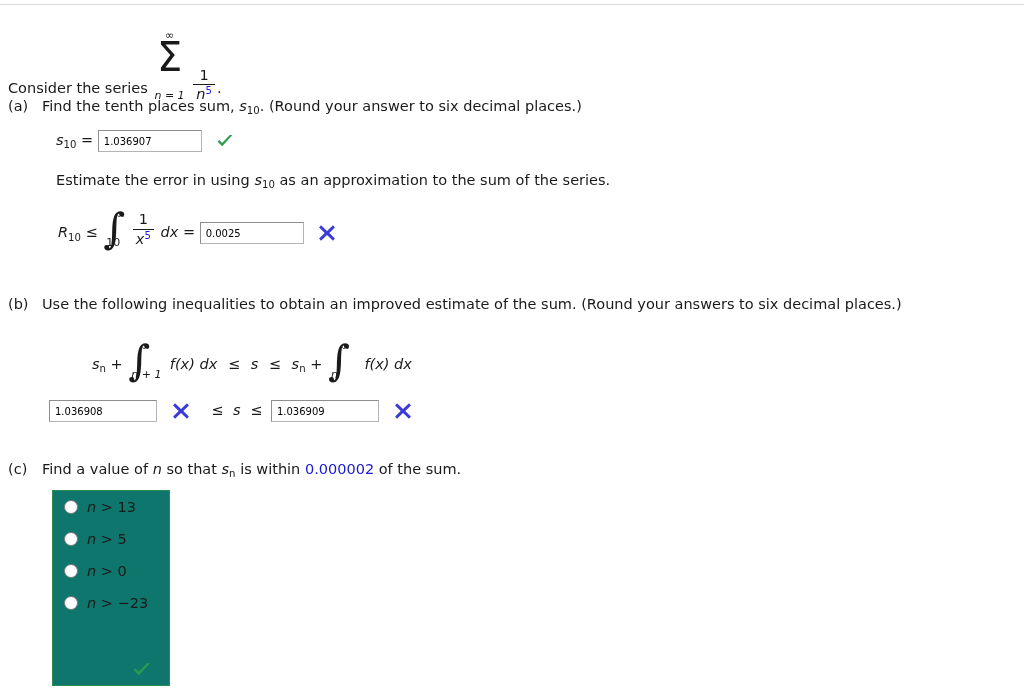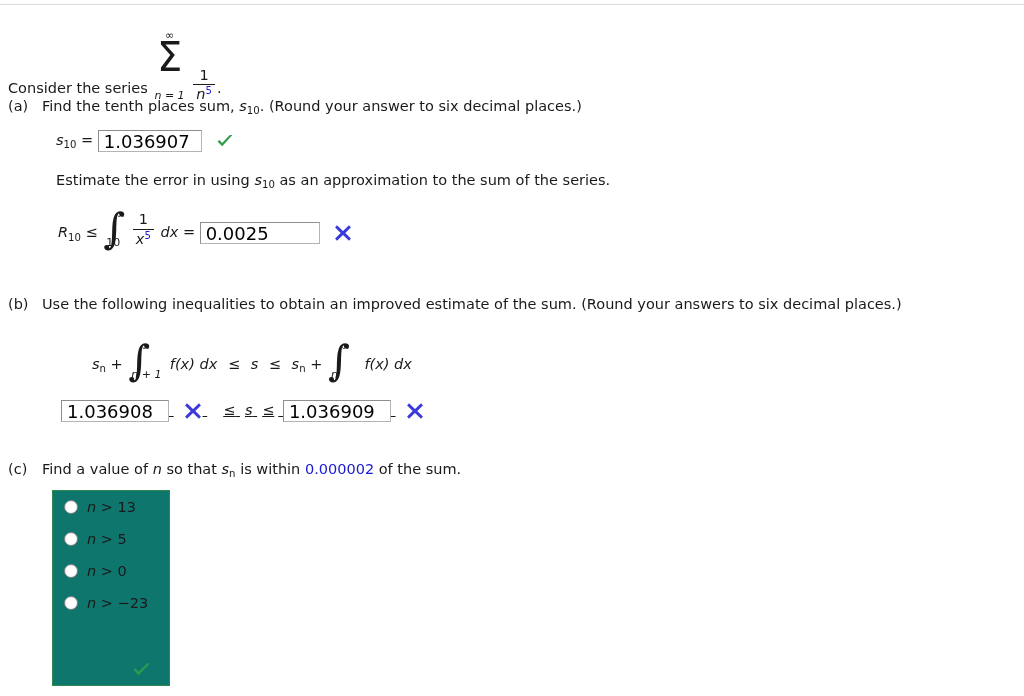--- a/index.html
+++ b/index.html
@@ -117,28 +117,28 @@
   .ansbox {
     display: inline-block;
     box-sizing: border-box;
     height: 22px;
     padding: 1px 4px 0 5px;
     border: 1px solid #b4b4b4;
     border-top-color: #8e8e8e;
     border-left-color: #8e8e8e;
     background: #ffffff;
     font-family: "DejaVu Sans", "Liberation Sans", sans-serif;
-    font-size: 18px;
+    font-size: 10px;
     color: #000000;
     line-height: 19px;
     vertical-align: middle;
     outline: none;
   }
   .ansbox.w-a { width: 104px; }
-  .ansbox.w-r { width: 120px; }
+  .ansbox.w-r { width: 104px; }
   .ansbox.w-b { width: 108px; }
 
   .mark {
     display: inline-block;
     vertical-align: middle;
     margin-left: 9px;
     line-height: 0;
   }
 
   
@@ -280,21 +280,21 @@
     <span class="mi" style="margin-left:6px;">s</span><span class="sub mi">n</span>
     <span>+</span>
     <span class="intgrp">
       <span class="isym">∫</span>
       <span class="ilim-top">∞</span>
       <span class="ilim-bot mi">n</span>
     </span>
     <span class="mi" style="margin-left:9px;">f(x) dx</span>
   </div>
 
-  <div class="qrow" style="top: 400px; left: 61px; text-decoration: underline;">
+  <div class="qrow" style="top: 400px; left: 49px;">
     <input class="ansbox w-b" type="text" value="1.036908" style="">
     <span class="mark">
       <svg width="20" height="20" viewBox="0 0 20 20" aria-hidden="true">
         <path d="M4.0 2.2 L10 8.0 L16.0 2.2 L17.9 4.4 L12.3 10 L17.9 15.6 L16.0 17.8 L10 12.0 L4.0 17.8 L2.1 15.6 L7.7 10 L2.1 4.4 Z" fill="#3b3bdb"></path>
       </svg>
     </span>
     <span style="margin-left:16px;">≤</span>
     <span class="mi" style="margin-left:5px;">s</span>
     <span style="margin-left:5px; margin-right:4px;">≤</span>
     <input class="ansbox w-b" type="text" value="1.036909" style="">

